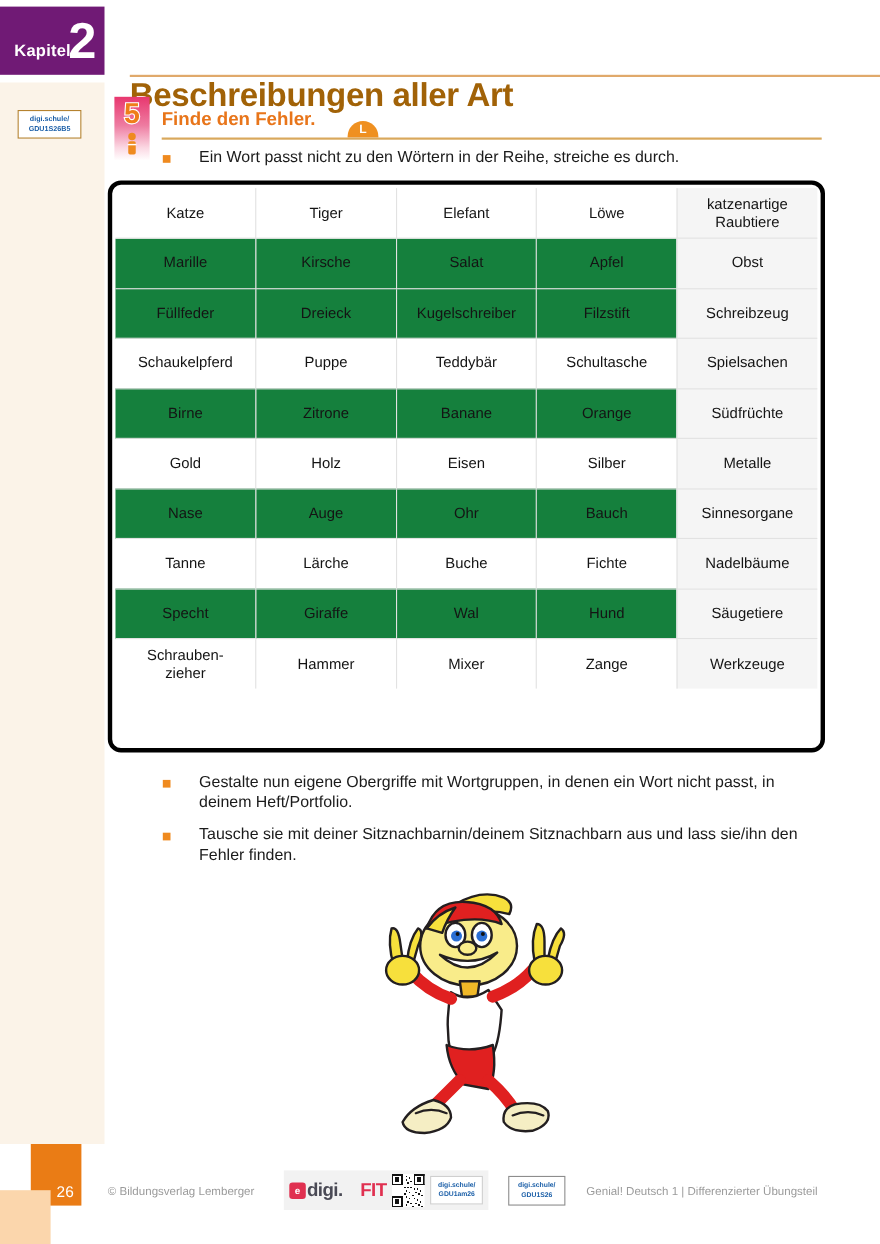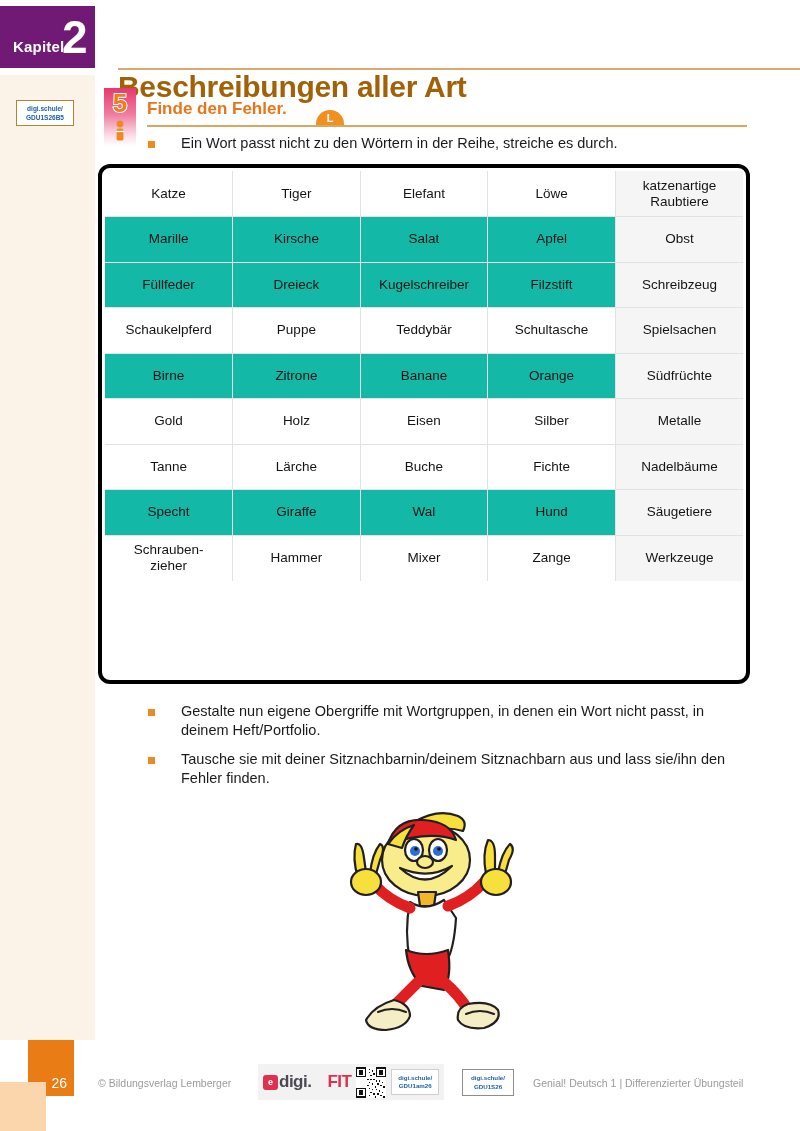--- a/index.html
+++ b/index.html
@@ -110,21 +110,21 @@
     overflow: hidden; padding: 3px;
   }
   table { width: 100%; border-collapse: collapse; table-layout: fixed; }
   td {
     border: 1px solid #e2e2e2;
     text-align: center; vertical-align: middle;
     font-size: 13.5px; color: #141414; height: 45.5px;
     padding: 2px 3px; line-height: 16px;
   }
   tr.odd td { background: #ffffff; }
-  tr.even td { background: #14b8a6; }
+  tr.even td { background: #15803d; }
   td.cat { background: #f5f5f5 !important; }
   tr td:first-child { border-left: none; }
   tr td:last-child { border-right: none; }
   tr:first-child td { border-top: none; }
   tr:last-child td { border-bottom: none; }
 
   
   .mascot { position: absolute; left: 318px; top: 800px; width: 215px; height: 235px; }
 
   
@@ -239,20 +239,27 @@
             <td>Banane</td>
             <td>Orange</td>
             <td class="cat">Südfrüchte</td>
           </tr>
           <tr class="odd">
             <td>Gold</td>
             <td>Holz</td>
             <td>Eisen</td>
             <td>Silber</td>
             <td class="cat">Metalle</td>
+          </tr>
+          <tr class="even">
+            <td>Nase</td>
+            <td>Auge</td>
+            <td>Ohr</td>
+            <td>Bauch</td>
+            <td class="cat">Sinnesorgane</td>
           </tr>
           <tr class="odd">
             <td>Tanne</td>
             <td>Lärche</td>
             <td>Buche</td>
             <td>Fichte</td>
             <td class="cat">Nadelbäume</td>
           </tr>
           <tr class="even">
             <td>Specht</td>

